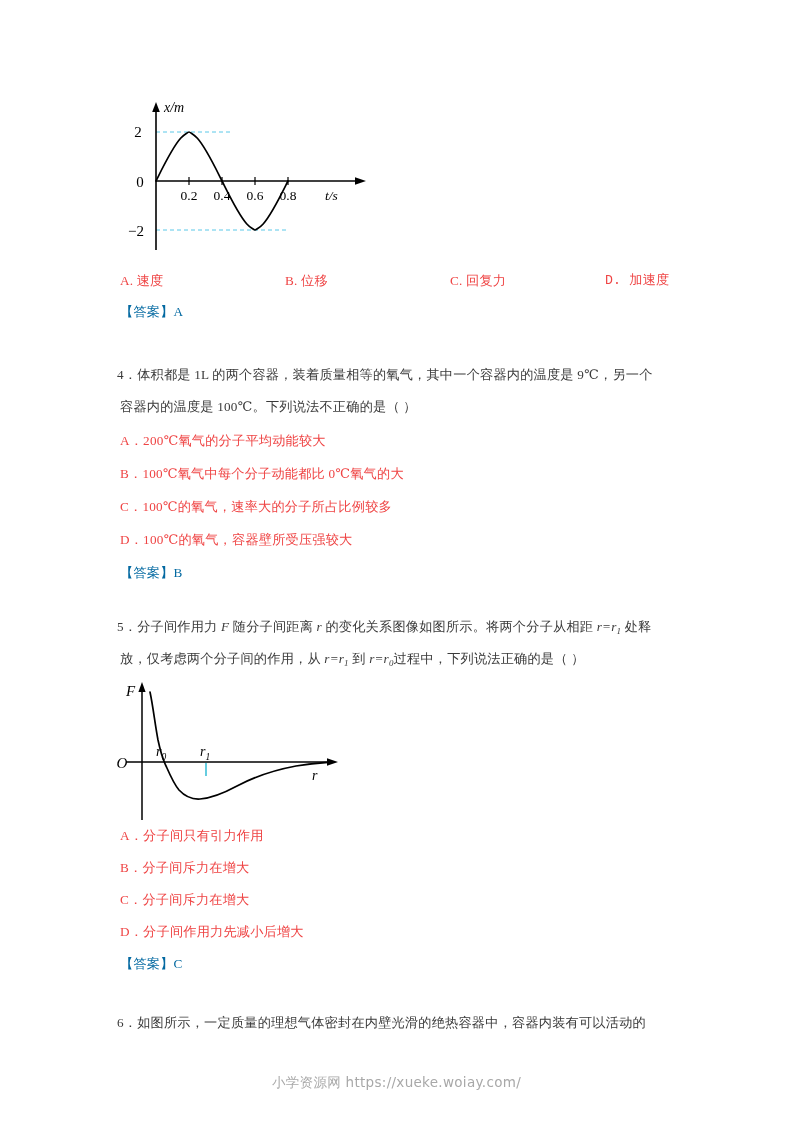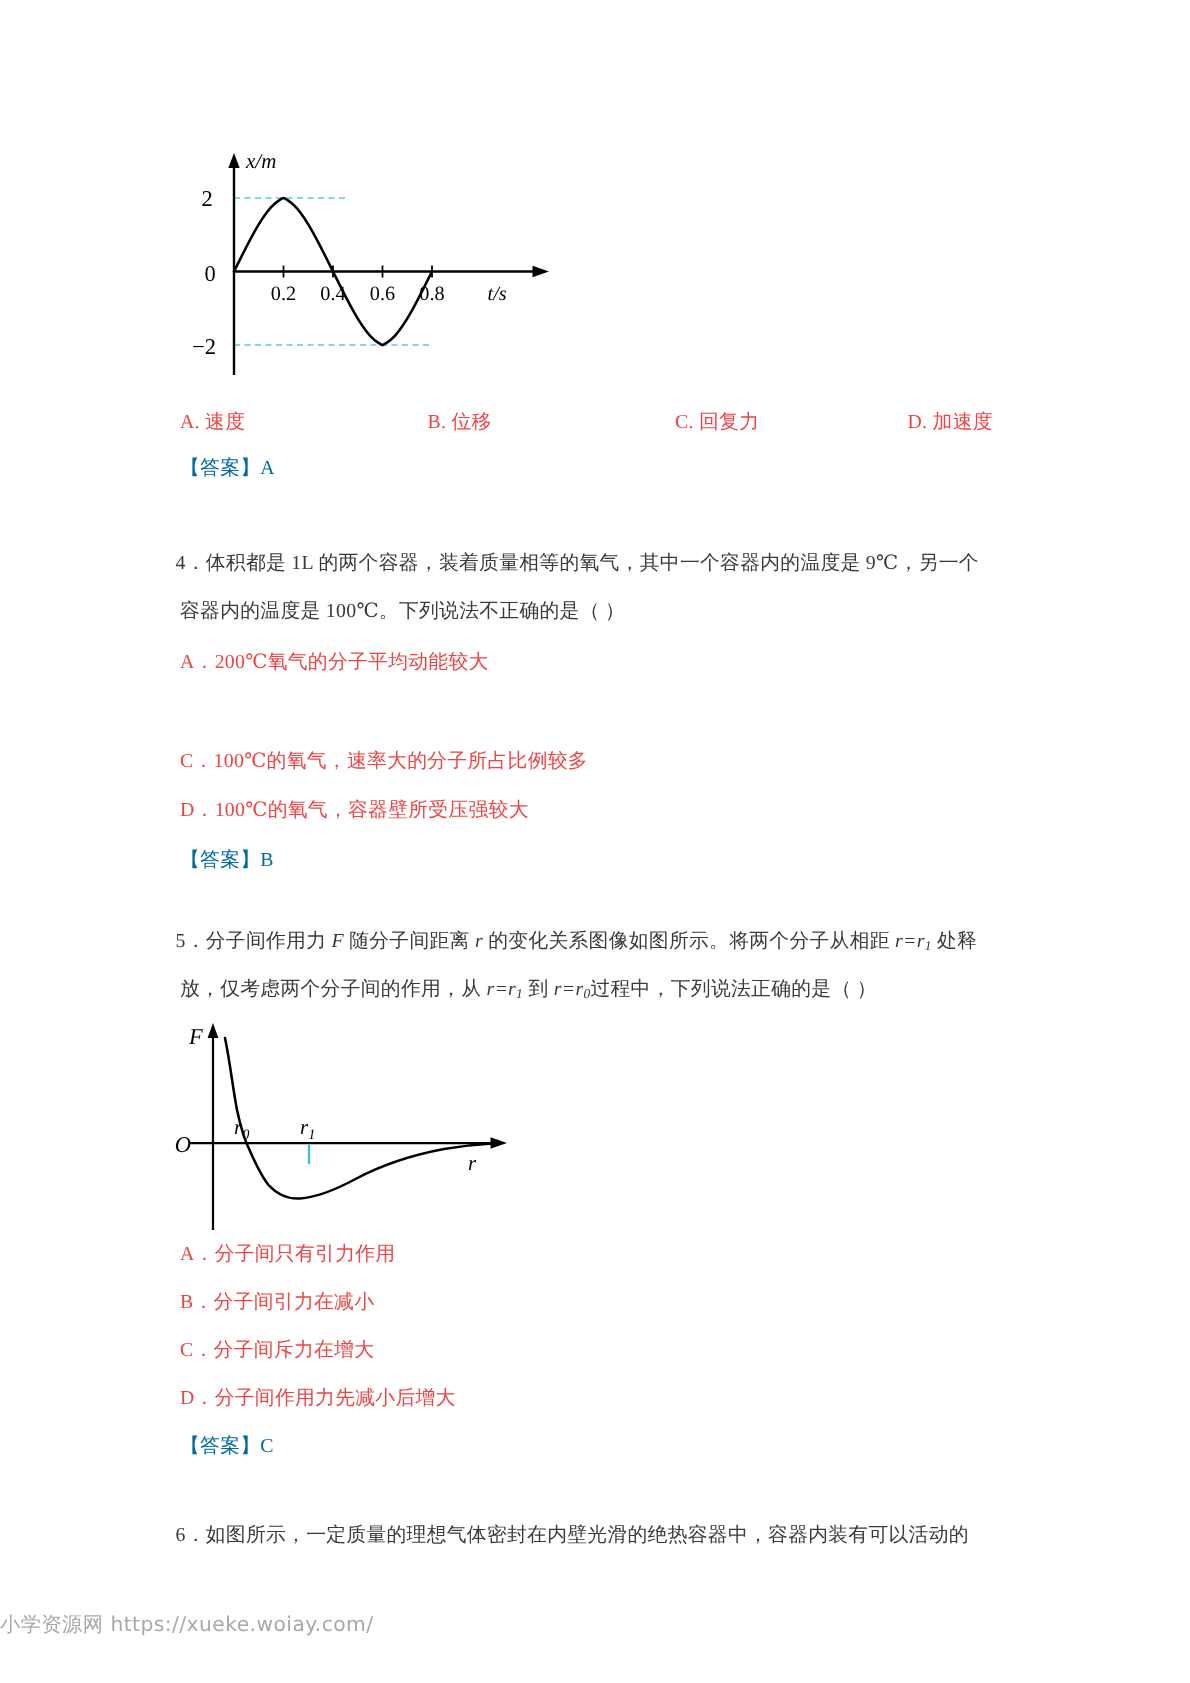--- a/index.html
+++ b/index.html
@@ -72,21 +72,21 @@
     height: 152px;
   }
   .fig svg { display: block; }
 
   
   .watermark {
     position: absolute;
     left: 0;
     top: 1070px;
     width: 793px;
-    text-align: left;
+    text-align: center;
     font-family: "DejaVu Sans", sans-serif;
     font-size: 13.5px;
     color: #a8a8a8;
     letter-spacing: 0.3px;
     white-space: nowrap;
   }
 </style>
 </head>
 <body>
 
@@ -124,27 +124,28 @@
       <text x="143" y="110" font-family="Liberation Serif, serif" font-size="13.5" fill="#000" text-anchor="middle">0.6</text>
       <text x="176" y="110" font-family="Liberation Serif, serif" font-size="13.5" fill="#000" text-anchor="middle">0.8</text>
 
       <text x="213" y="110" font-family="Liberation Serif, serif" font-style="italic" font-size="13.5" fill="#000">t/s</text>
     </svg>
   </div>
 
   <div class="optline" style="left:120px; top:268px;">A. 速度</div>
   <div class="optline" style="left:285px; top:268px;">B. 位移</div>
   <div class="optline" style="left:450px; top:268px;">C. 回复力</div>
-  <div class="optline" style="left:605px; top:268px;">D. 加速度</div>
+  <div class="optline" style="left:605px; top:268px;font-family:Liberation Mono, monospace;">D. 加速度</div>
   <div class="ansline" style="left:120px; top:299px;">【答案】A</div>
 
   <div class="qline" style="left:117px; top:362px;">4．体积都是 1L 的两个容器，装着质量相等的氧气，其中一个容器内的温度是 9℃，另一个</div>
   <div class="qline" style="left:120px; top:394px;">容器内的温度是 100℃。下列说法不正确的是（      ）</div>
 
   <div class="optline" style="left:120px; top:428px;">A．200℃氧气的分子平均动能较大</div>
+  <div class="optline" style="left:120px; top:461px;">B．100℃氧气中每个分子动能都比 0℃氧气的大</div>
   <div class="optline" style="left:120px; top:494px;text-align:right;">C．100℃的氧气，速率大的分子所占比例较多</div>
   <div class="optline" style="left:120px; top:527px;">D．100℃的氧气，容器壁所受压强较大</div>
   <div class="ansline" style="left:120px; top:560px;">【答案】B</div>
 
   <div class="qline" style="left:117px; top:614px;"><span>5．分子间作用力 </span><span class="ital">F</span><span> 随分子间距离 </span><span class="ital">r</span><span> 的变化关系图像如图所示。将两个分子从相距 </span><span class="ital">r=r</span><sub class="ital">1</sub><span> 处释</span></div>
 
   <div class="qline" style="left:120px; top:646px;"><span>放，仅考虑两个分子间的作用，从 </span><span class="ital">r=r</span><sub class="ital">1</sub><span> 到 </span><span class="ital">r=r</span><sub class="ital">0</sub><span>过程中，下列说法正确的是（      ）</span></div>
 
   <div class="fig fig2">
     <svg width="265" height="152" viewBox="0 0 265 152" xmlns="http://www.w3.org/2000/svg">
@@ -167,21 +168,21 @@
 
       <text x="56" y="84" font-family="Liberation Serif, serif" font-style="italic" font-size="14" fill="#000"><tspan>r</tspan><tspan font-size="9.5" dy="3.5">0</tspan></text>
 
       <text x="100" y="84" font-family="Liberation Serif, serif" font-style="italic" font-size="14" fill="#000"><tspan>r</tspan><tspan font-size="9.5" dy="3.5">1</tspan></text>
 
       <text x="212" y="108" font-family="Liberation Serif, serif" font-style="italic" font-size="14" fill="#000">r</text>
     </svg>
   </div>
 
   <div class="optline" style="left:120px; top:823px;">A．分子间只有引力作用</div>
-  <div class="optline" style="left:120px; top:855px;">B．分子间引力在减小</div>
+  <div class="optline" style="left:120px; top:855px;">B．分子间斥力在增大</div>
   <div class="optline" style="left:120px; top:887px;">C．分子间斥力在增大</div>
   <div class="optline" style="left:120px; top:919px;">D．分子间作用力先减小后增大</div>
   <div class="ansline" style="left:120px; top:951px;">【答案】C</div>
 
   <div class="qline" style="left:117px; top:1010px;">6．如图所示，一定质量的理想气体密封在内壁光滑的绝热容器中，容器内装有可以活动的</div>
 
   <div class="watermark">小学资源网 https://xueke.woiay.com/</div>
 
 </div>
 

